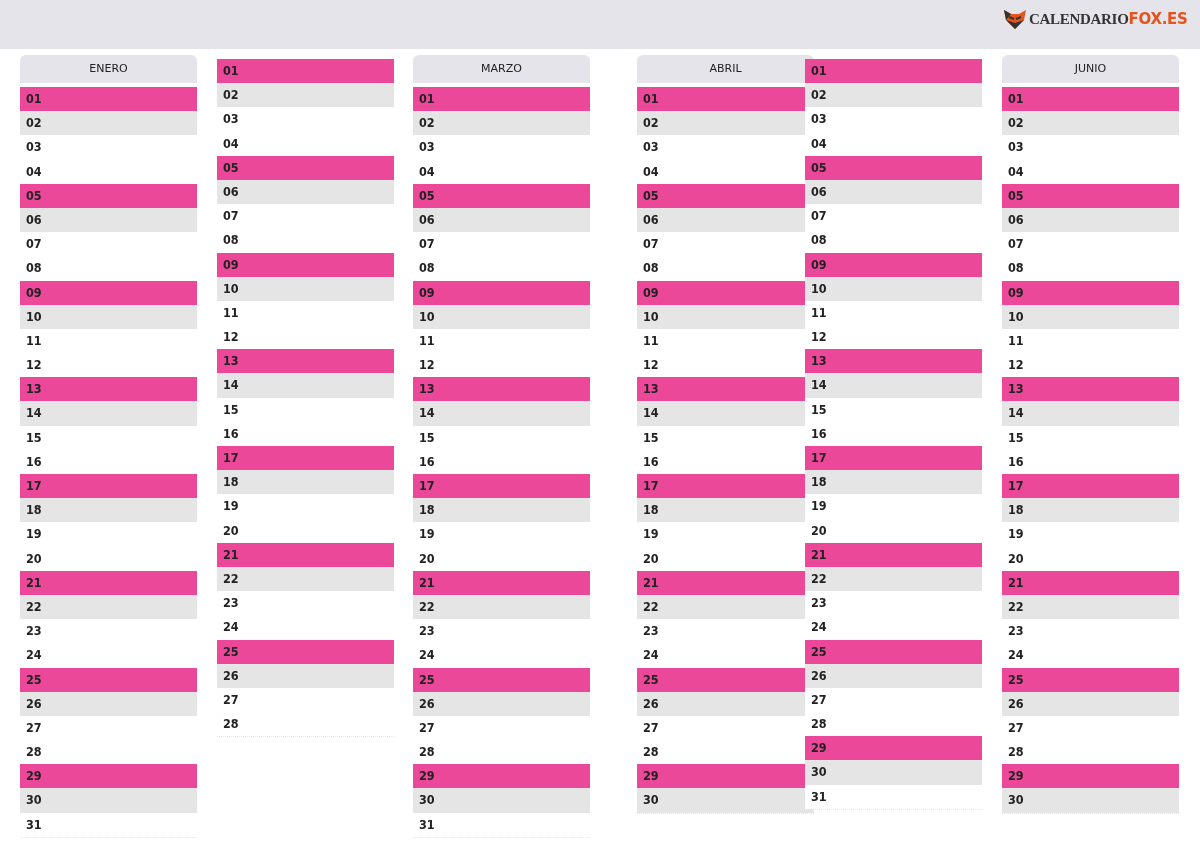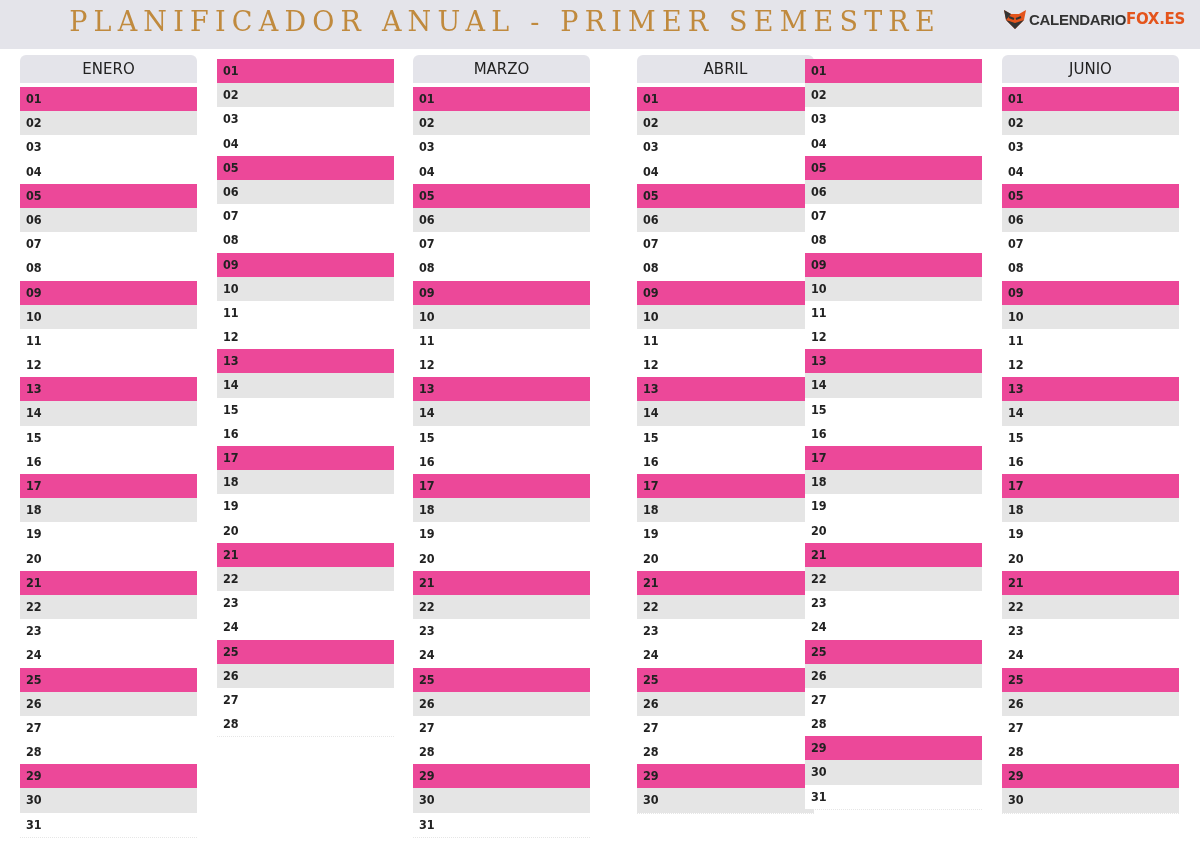--- a/index.html
+++ b/index.html
@@ -1,35 +1,34 @@
 <!DOCTYPE html>
 <html><head>
 <meta charset="utf-8">
 <style>
   html,body{margin:0;padding:0;background:#ffffff;}
   body{width:1200px;height:849px;position:relative;overflow:hidden;font-family:"DejaVu Sans",sans-serif;}
   .topbar{position:absolute;left:0;top:0;width:1200px;height:49px;background:#e4e4ea;}
   .title{position:absolute;left:0;top:2px;width:1010px;text-align:center;font-family:"DejaVu Serif",serif;font-size:27px;letter-spacing:6.2px;color:#c08a3e;line-height:40px;}
   .logo{position:absolute;left:1003px;top:8px;height:22px;display:flex;align-items:center;}
   .logo-icon{width:24px;height:22px;margin-right:2px;}
-  .logo-text{font-family:Liberation Sans, sans-serif;font-weight:bold;font-size:15px;color:#333;letter-spacing:-0.3px;}
+  .logo-text{font-family:Liberation Serif, serif;font-weight:bold;font-size:15px;color:#333;letter-spacing:-0.3px;}
   .logo-accent{font-family:"DejaVu Sans",sans-serif;font-weight:bold;font-size:15px;color:#e4541c;letter-spacing:-0.3px;}
   .col{position:absolute;top:55px;width:177px;}
-  .mhead{height:28px;background:#e4e4ea;border-radius:6px 6px 0 0;text-align:center;font-size:15px;line-height:28px;color:#222;}
+  .mhead{height:28px;background:#e4e4ea;border-radius:6px 6px 0 0;text-align:center;font-size:11px;line-height:28px;color:#222;}
   .days{margin-top:4px;border-bottom:1px dotted #e6e6e6;}
   .day{height:24.2px;line-height:24.2px;font-size:12.5px;font-weight:bold;color:#222;padding-left:6px;box-sizing:border-box;font-family:"DejaVu Sans Condensed","DejaVu Sans",sans-serif;}
   .d1{background:#ec4899;}
   .d2{background:#e5e5e5;}
   .d3,.d0{background:#ffffff;}
 </style>
 </head>
 <body>
 
 <div class="topbar">
-  <div class="title">PLANIFICADOR ANUAL - PRIMER SEMESTRE</div>
   <div class="logo">
     <svg class="logo-icon" viewBox="0 0 24 22">
       <path d="M1 2 L8 6 L16 6 L23 2 L21 12 L12 21 L3 12 Z" fill="#e4541c"></path>
       <path d="M3 12 L12 21 L21 12 L12 15 Z" fill="#333"></path>
       <path d="M6 9 L11 11 M18 9 L13 11" stroke="#333" stroke-width="2"></path>
       <path d="M1 2 L8 6 L3 12 Z" fill="#333"></path>
     </svg>
     <span class="logo-text">CALENDARIO</span>
       <span class="logo-accent">FOX.ES</span>
   </div>

